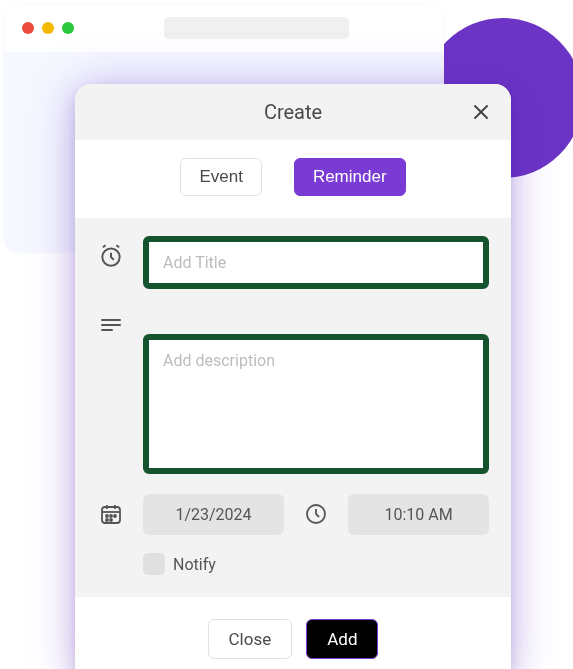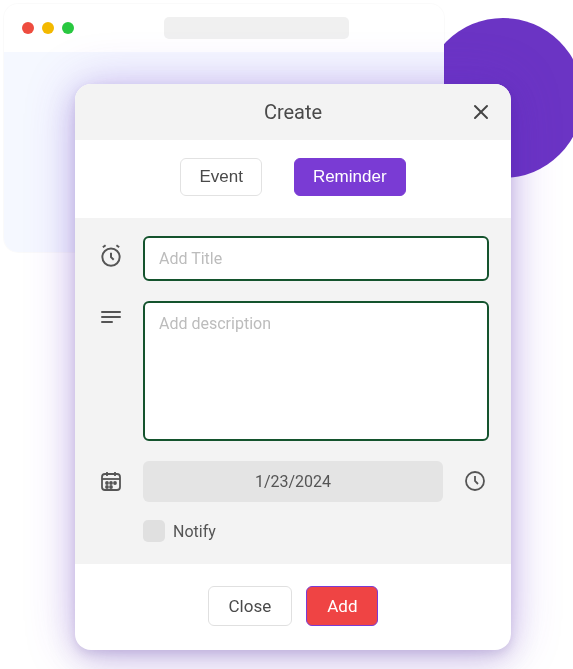--- a/index.html
+++ b/index.html
@@ -136,30 +136,31 @@
     flex-shrink: 0;
     color: #555;
     display:flex;align-items:center;justify-content:center;
     margin-top: 6px;
   }
   .row-icon.top { margin-top: 2px; }
   .text-input, .date-input, .time-input {
     flex: 1;
     font-size: 16px;
     padding: 11px 14px;
-    border: 2px solid #14532d;
+    border: 6px solid #14532d;
     border-radius: 6px;
     color: #555;
     background: #fff;
     font-family: inherit;
   }
   .text-input::placeholder { color: #bcbcbc; }
   textarea.text-input {
     height: 140px;
     resize: none;
+    margin-top: 25px;
   }
   .date-wrap { flex: 1; }
   .date-input, .time-input {
     background: #e4e4e4;
     border: none;
     width: 100%;
     text-align: center;
   }
   .notify-row {
     display: flex;
@@ -192,21 +193,21 @@
     border-radius: 6px;
     cursor: pointer;
     font-family: inherit;
   }
   .footer-btn.close {
     background: #fff;
     border: 1px solid #e0e0e0;
     color: #4a4a4a;
   }
   .footer-btn.add {
-    background: #ef4444;
+    background: #000000;
     border: 1px solid #7a3bd4;
     color: #fff;
   }
 </style>
 </head>
 <body>
 
 <div class="bg-circle"></div>
 
 <div class="browser">
@@ -279,20 +280,23 @@
       </div>
       <div class="date-wrap">
         <input type="text" class="date-input" value="1/23/2024" style="">
       </div>
       <div class="row-icon" style="margin-top:6px">
         <svg width="24" height="24" viewBox="0 0 24 24" fill="none" stroke="currentColor" stroke-width="1.8">
           <circle cx="12" cy="12" r="9"></circle>
           <path d="M12 7v5l3 3"></path>
         </svg>
       </div>
+      <div class="date-wrap">
+        <input type="text" class="time-input" value="10:10 AM" style="">
+      </div>
     </div>
 
     <div class="notify-row">
       <div class="checkbox"></div>
       <div class="notify-label">Notify</div>
     </div>
 
   </div>
 
   <div class="modal-footer">

